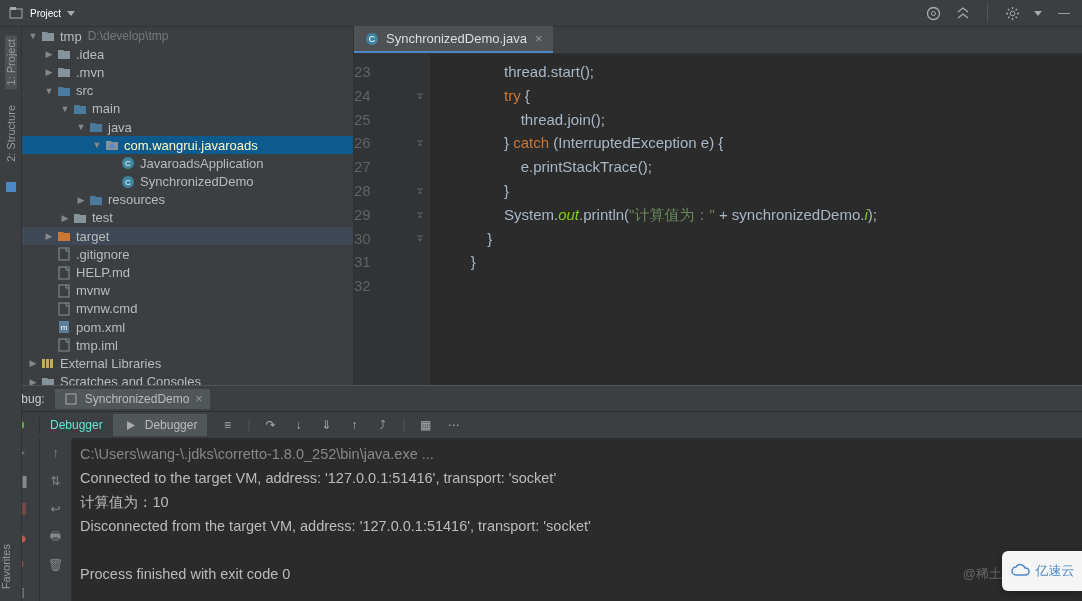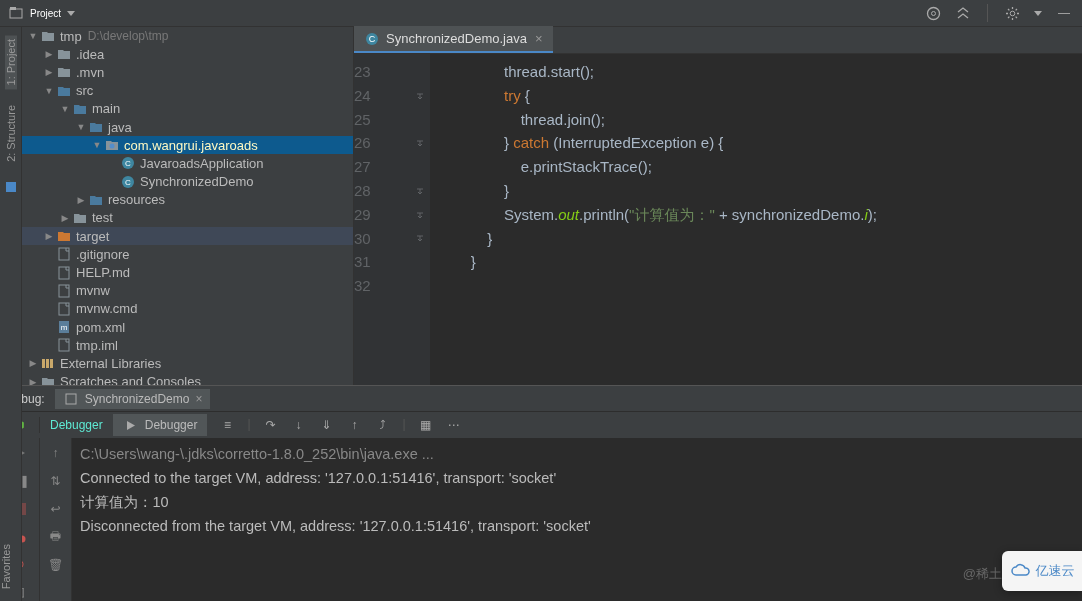--- a/index.html
+++ b/index.html
@@ -439,20 +439,21 @@
     <span class="cicon" style="color:#888">↩</span>
     <span class="cicon" style="color:#888">🖶</span>
     <span class="cicon" style="color:#888">🗑</span>
   </div>
   <div class="console" id="console">
       <div class="con-gray">C:\Users\wang-\.jdks\corretto-1.8.0_252\bin\java.exe ...</div>
       <div class="">Connected to the target VM, address: '127.0.0.1:51416', transport: 'socket'</div>
       <div class="">计算值为：10</div>
       <div class="">Disconnected from the target VM, address: '127.0.0.1:51416', transport: 'socket'</div>
       <div class="">&nbsp;</div>
+      <div class="">Process finished with exit code 0</div>
     </div>
 </div>
 
 <div class="watermark">@稀土</div>
 <div class="logo-badge">
   <svg width="22" height="18">
       <path d="M6 13a4 4 0 010-8 5 5 0 019 1 3.5 3.5 0 011 7z" fill="none" stroke="#4a88c7" stroke-width="1.5"></path>
     </svg>
   <span>亿速云</span>
 </div>

